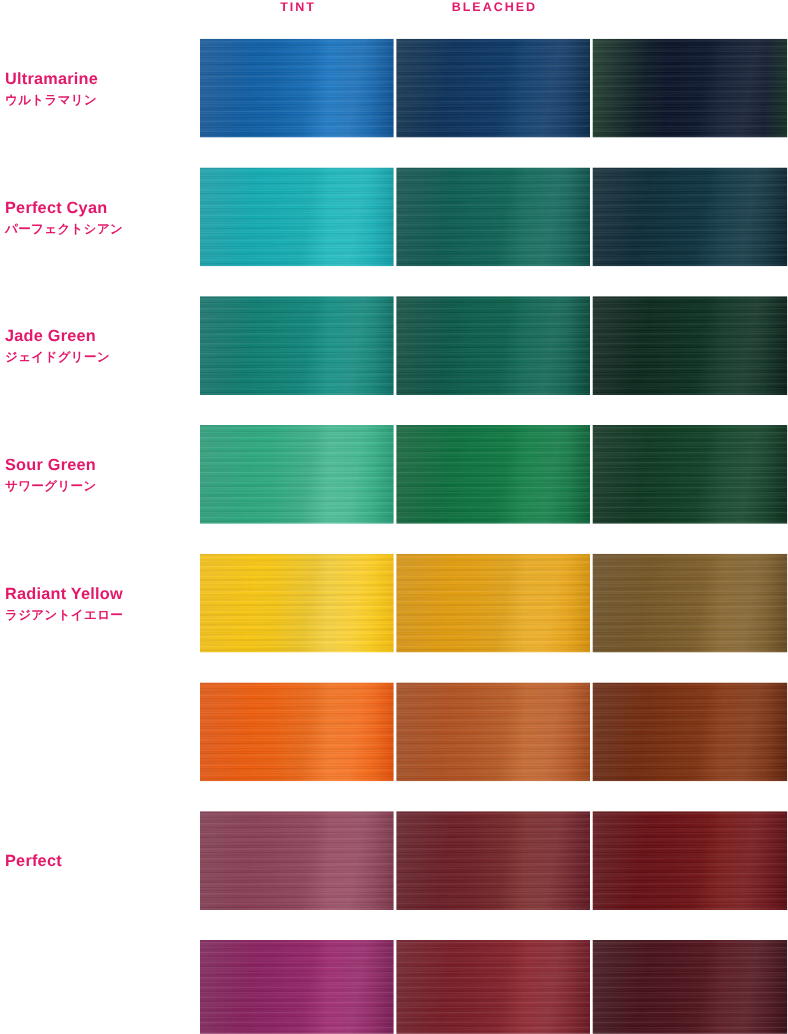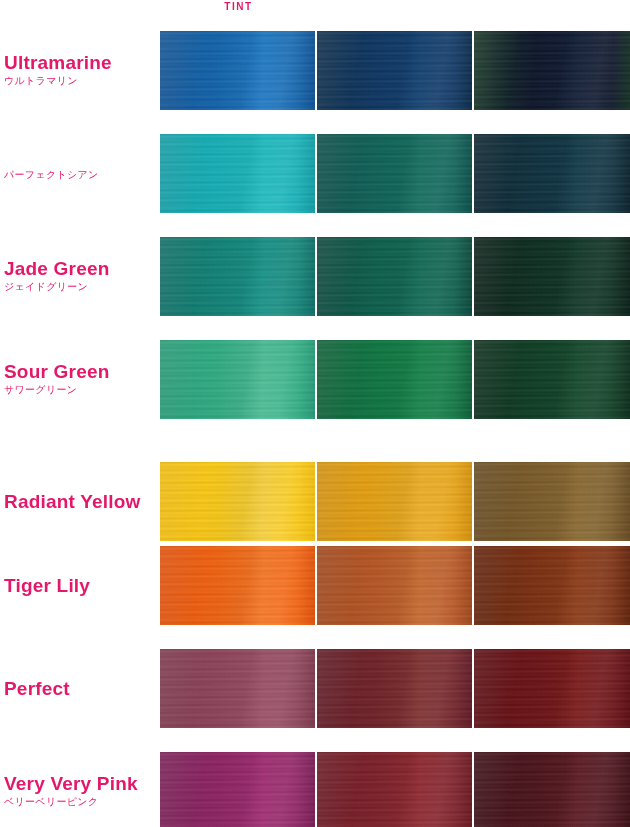--- a/index.html
+++ b/index.html
@@ -21,25 +21,25 @@
   .col-head.c1{left:157px;}
   .col-head.c2{left:314px;}
 
   
   .row{position:absolute;left:0;width:630px;height:79px;}
   .label{
     position:absolute;left:4px;top:50%;transform:translateY(-50%);
     width:150px;
   }
   .label .en{
-    display:block;font-size:19px;font-weight:700;color:#e4186a;
+    display:block;font-size:13px;font-weight:700;color:#e4186a;
     line-height:18px;letter-spacing:.2px;white-space:nowrap;
   }
   .label .jp{
-    display:block;font-size:10px;font-weight:400;color:#e4186a;
+    display:block;font-size:10px;font-weight:700;color:#e4186a;
     line-height:15px;letter-spacing:.3px;margin-top:1px;white-space:nowrap;
   }
 
   .swatches{position:absolute;left:160px;top:0;width:470px;height:79px;}
   .sw{
     position:absolute;top:0;height:79px;width:155px;
     overflow:hidden;
   }
   .sw.c0{left:0;}
   .sw.c1{left:157px;}
@@ -78,20 +78,21 @@
         rgba(255,255,255,.00) 100%);
   }
 </style>
 </head>
 <body>
 
 <div class="sheet">
 
   <div class="col-headers">
     <div class="col-head c0">TINT</div>
+    <div class="col-head c1">BLEACHED</div>
   </div>
 
   <div id="rows-host">
       <div class="row" style="top: 31px;">
         <div class="label">
           <span class="en">Ultramarine</span>
           <span class="jp">ウルトラマリン</span>
         </div>
         <div class="swatches">
           <div class="sw c0">
@@ -109,20 +110,21 @@
           <div class="sw c2">
             <div class="base" style="background: linear-gradient(92deg, rgb(16, 48, 31) 0%, rgb(10, 18, 40) 38%, rgb(13, 26, 51) 66%, rgb(10, 18, 40) 88%, rgb(16, 48, 31) 100%);"></div>
             <div class="fib"></div>
             <div class="fib2"></div>
             <div class="shine"></div>
           </div>
         </div>
       </div>
       <div class="row" style="top: 134px;">
         <div class="label">
+          <span class="en">Perfect Cyan</span>
           <span class="jp">パーフェクトシアン</span>
         </div>
         <div class="swatches">
           <div class="sw c0">
             <div class="base" style="background: linear-gradient(92deg, rgb(15, 155, 164) 0%, rgb(19, 177, 184) 38%, rgb(30, 194, 198) 66%, rgb(19, 177, 184) 88%, rgb(15, 155, 164) 100%);"></div>
             <div class="fib"></div>
             <div class="fib2"></div>
             <div class="shine"></div>
           </div>
           <div class="sw c1">
@@ -184,23 +186,24 @@
             <div class="shine"></div>
           </div>
           <div class="sw c2">
             <div class="base" style="background: linear-gradient(92deg, rgb(8, 42, 24) 0%, rgb(12, 59, 33) 38%, rgb(17, 72, 42) 66%, rgb(12, 59, 33) 88%, rgb(8, 42, 24) 100%);"></div>
             <div class="fib"></div>
             <div class="fib2"></div>
             <div class="shine"></div>
           </div>
         </div>
       </div>
-      <div class="row" style="top: 462px;">
+      <div class="row" style="top: 443px;">
         <div class="label">
           <span class="en">Radiant Yellow</span>
+          <span class="jp">ラジアントイエロー</span>
         </div>
         <div class="swatches">
           <div class="sw c0">
             <div class="base" style="background: linear-gradient(92deg, rgb(242, 188, 10) 0%, rgb(252, 203, 22) 38%, rgb(255, 216, 63) 66%, rgb(252, 203, 22) 88%, rgb(242, 188, 10) 100%);"></div>
             <div class="fib"></div>
             <div class="fib2"></div>
             <div class="shine"></div>
           </div>
           <div class="sw c1">
             <div class="base" style="background: linear-gradient(92deg, rgb(211, 143, 9) 0%, rgb(232, 162, 16) 38%, rgb(244, 179, 36) 66%, rgb(232, 162, 16) 88%, rgb(211, 143, 9) 100%);"></div>
@@ -211,21 +214,20 @@
           <div class="sw c2">
             <div class="base" style="background: linear-gradient(92deg, rgb(100, 71, 29) 0%, rgb(122, 90, 39) 38%, rgb(141, 106, 48) 66%, rgb(122, 90, 39) 88%, rgb(100, 71, 29) 100%);"></div>
             <div class="fib"></div>
             <div class="fib2"></div>
             <div class="shine"></div>
           </div>
         </div>
       </div>
       <div class="row" style="top: 546px;">
         <div class="label">
-          <span class="en">Tiger Lily</span>
         </div>
         <div class="swatches">
           <div class="sw c0">
             <div class="base" style="background: linear-gradient(92deg, rgb(225, 78, 6) 0%, rgb(244, 98, 14) 38%, rgb(255, 122, 36) 66%, rgb(244, 98, 14) 88%, rgb(225, 78, 6) 100%);"></div>
             <div class="fib"></div>
             <div class="fib2"></div>
             <div class="shine"></div>
           </div>
           <div class="sw c1">
             <div class="base" style="background: linear-gradient(92deg, rgb(158, 68, 24) 0%, rgb(184, 85, 34) 38%, rgb(204, 106, 46) 66%, rgb(184, 85, 34) 88%, rgb(158, 68, 24) 100%);"></div>
@@ -260,24 +262,20 @@
           </div>
           <div class="sw c2">
             <div class="base" style="background: linear-gradient(92deg, rgb(88, 9, 14) 0%, rgb(107, 15, 19) 38%, rgb(125, 23, 23) 66%, rgb(107, 15, 19) 88%, rgb(88, 9, 14) 100%);"></div>
             <div class="fib"></div>
             <div class="fib2"></div>
             <div class="shine"></div>
           </div>
         </div>
       </div>
       <div class="row" style="top: 752px;">
-        <div class="label">
-          <span class="en">Very Very Pink</span>
-          <span class="jp">ベリーベリーピンク</span>
-        </div>
         <div class="swatches">
           <div class="sw c0">
             <div class="base" style="background: linear-gradient(92deg, rgb(119, 26, 82) 0%, rgb(142, 33, 99) 38%, rgb(165, 42, 116) 66%, rgb(142, 33, 99) 88%, rgb(119, 26, 82) 100%);"></div>
             <div class="fib"></div>
             <div class="fib2"></div>
             <div class="shine"></div>
           </div>
           <div class="sw c1">
             <div class="base" style="background: linear-gradient(92deg, rgb(103, 20, 30) 0%, rgb(124, 29, 39) 38%, rgb(147, 38, 47) 66%, rgb(124, 29, 39) 88%, rgb(103, 20, 30) 100%);"></div>
             <div class="fib"></div>

